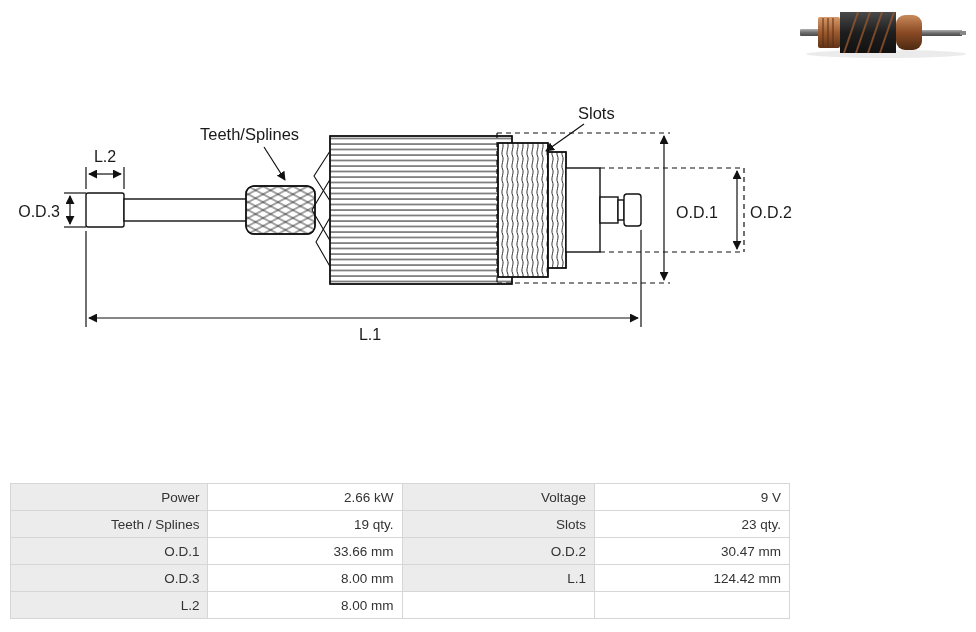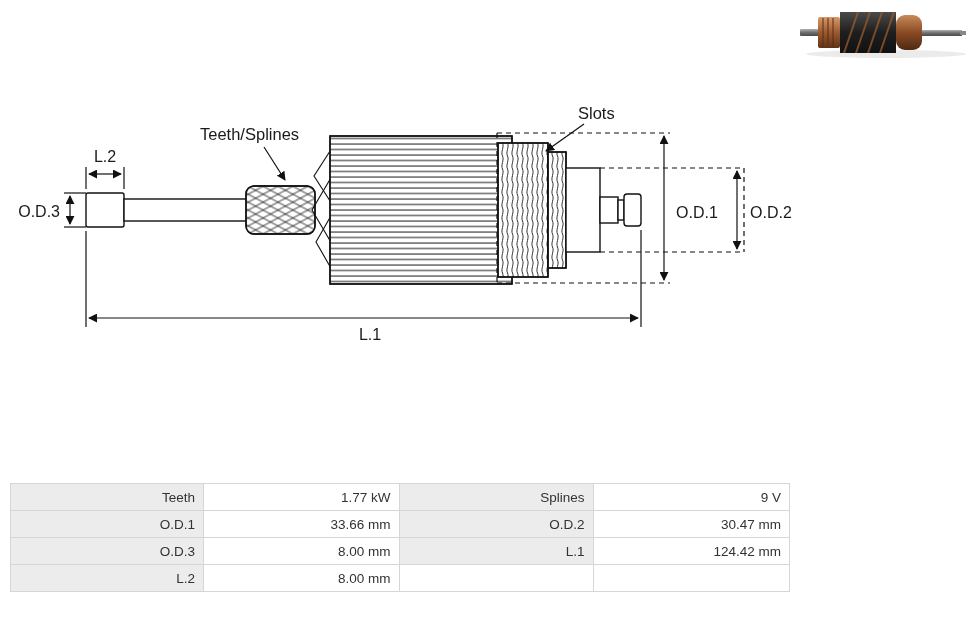--- a/index.html
+++ b/index.html
@@ -189,24 +189,30 @@
       </g>
       <rect x="98" y="11" width="26" height="35" rx="9" fill="url(#copper2)"></rect>
       <rect x="124" y="26" width="40" height="6" fill="url(#steel)"></rect>
       <rect x="162" y="27" width="6" height="4" fill="#888"></rect>
     </g>
   </svg>
 
   <table class="spec">
     <tbody>
       <tr>
-        <td class="lbl">Teeth</td>
-        <td class="val">1.77 kW</td>
-        <td class="lbl">Splines</td>
+        <td class="lbl">Power</td>
+        <td class="val">2.66 kW</td>
+        <td class="lbl">Voltage</td>
         <td class="val">9 V</td>
+      </tr>
+      <tr>
+        <td class="lbl">Teeth / Splines</td>
+        <td class="val">19 qty.</td>
+        <td class="lbl">Slots</td>
+        <td class="val">23 qty.</td>
       </tr>
       <tr>
         <td class="lbl">O.D.1</td>
         <td class="val">33.66 mm</td>
         <td class="lbl">O.D.2</td>
         <td class="val">30.47 mm</td>
       </tr>
       <tr>
         <td class="lbl">O.D.3</td>
         <td class="val">8.00 mm</td>

